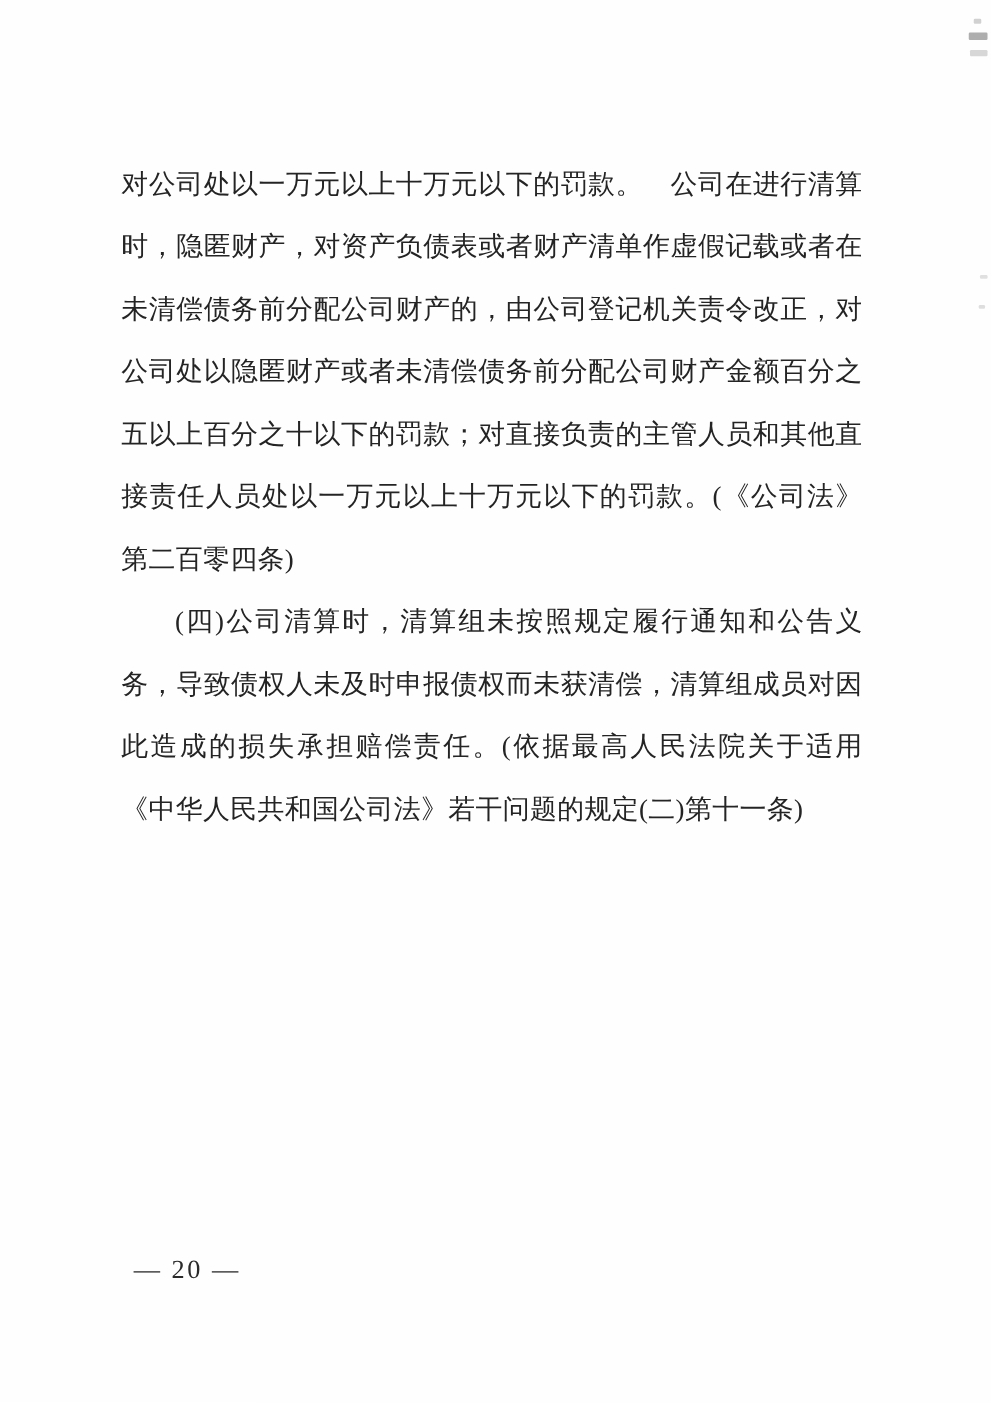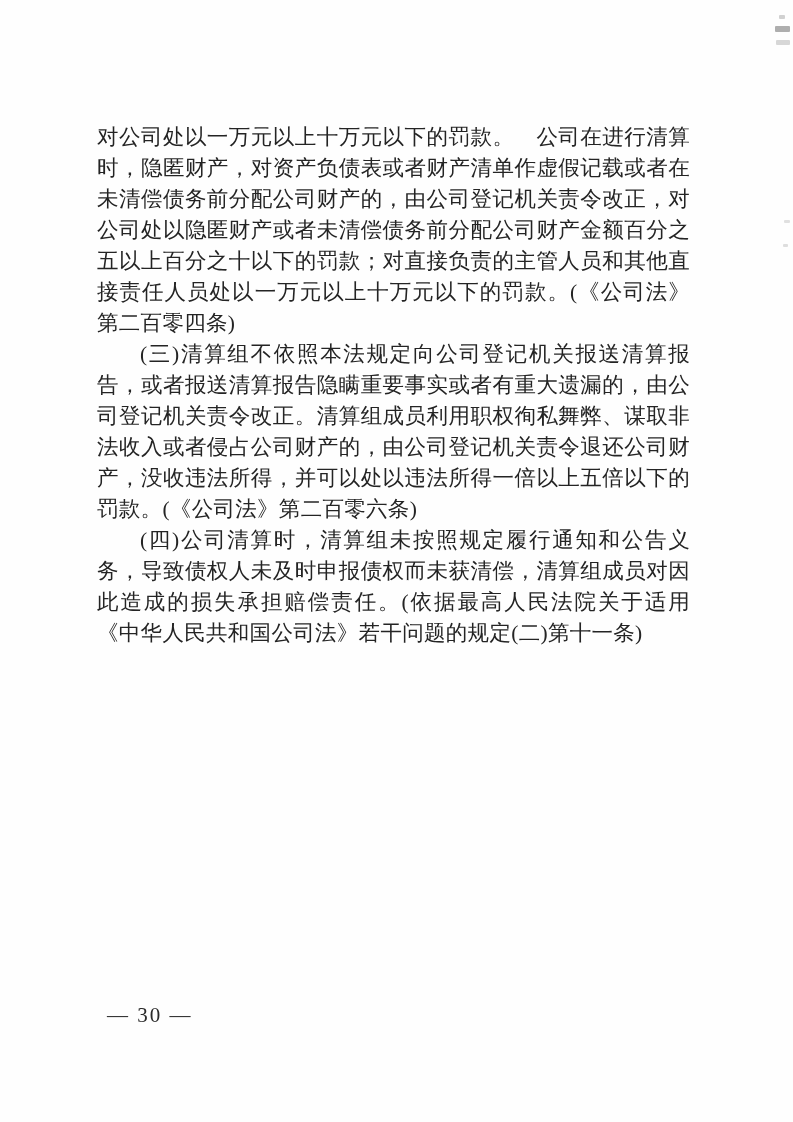--- a/index.html
+++ b/index.html
@@ -17,21 +17,21 @@
     background: #fefefe;
     font-family: "Liberation Serif", "DejaVu Serif", serif;
   }
   .text-block {
     position: absolute;
     left: 97px;
     top: 122px;
     width: 593px;
     color: #242424;
     font-size: 21.5px;
-    line-height: 31px;
+    line-height: 50px;
     text-align: justify;
     letter-spacing: 0.3px;
   }
   .para {
     margin: 0;
     padding: 0;
     text-indent: 0;
   }
   .para.indent {
     text-indent: 2em;
@@ -56,25 +56,24 @@
   .a4 { left: 784px; top: 220px; width: 6px;  height: 3px; background: #d3d3d3; opacity: .7; }
   .a5 { left: 783px; top: 244px; width: 5px;  height: 3px; background: #d0d0d0; opacity: .7; }
 </style>
 </head>
 <body>
 
 <div class="page">
 
   <div class="text-block">
     <p class="para">对公司处以一万元以上十万元以下的罚款。　公司在进行清算时，隐匿财产，对资产负债表或者财产清单作虚假记载或者在未清偿债务前分配公司财产的，由公司登记机关责令改正，对公司处以隐匿财产或者未清偿债务前分配公司财产金额百分之五以上百分之十以下的罚款；对直接负责的主管人员和其他直接责任人员处以一万元以上十万元以下的罚款。(《公司法》第二百零四条)</p>
-    <p class="para indent">(三)清算组不依照本法规定向公司登记机关报送清算报告，或者报送清算报告隐瞒重要事实或者有重大遗漏的，由公司登记机关责令改正。清算组成员利用职权徇私舞弊、谋取非法收入或者侵占公司财产的，由公司登记机关责令退还公司财产，没收违法所得，并可以处以违法所得一倍以上五倍以下的罚款。(《公司法》第二百零六条)</p>
     <p class="para indent">(四)公司清算时，清算组未按照规定履行通知和公告义务，导致债权人未及时申报债权而未获清偿，清算组成员对因此造成的损失承担赔偿责任。(依据最高人民法院关于适用《中华人民共和国公司法》若干问题的规定(二)第十一条)</p>
   </div>
 
-  <div class="footer">— 30 —</div>
+  <div class="footer">— 20 —</div>
 
   <div class="artifact a1"></div>
   <div class="artifact a2"></div>
   <div class="artifact a3"></div>
   <div class="artifact a4"></div>
   <div class="artifact a5"></div>
 
 </div>
 
 </body></html>

